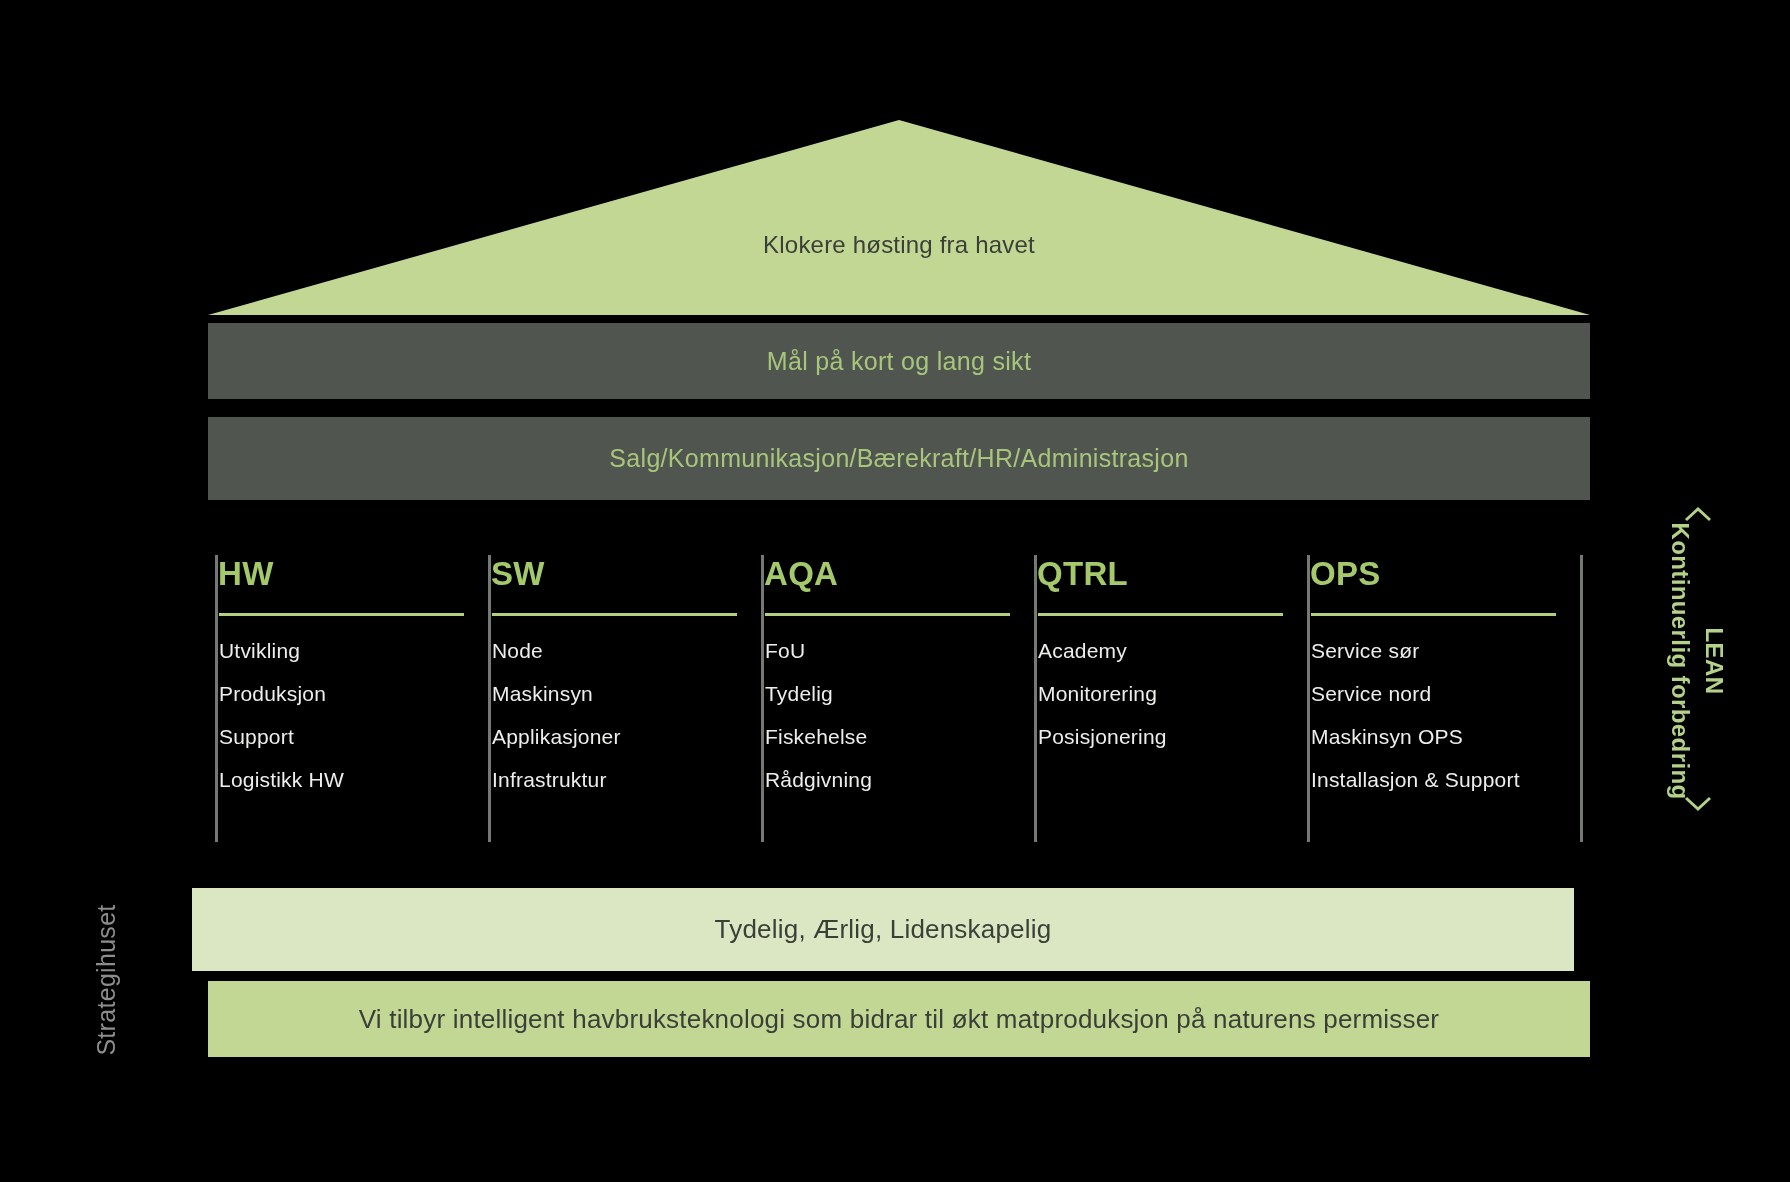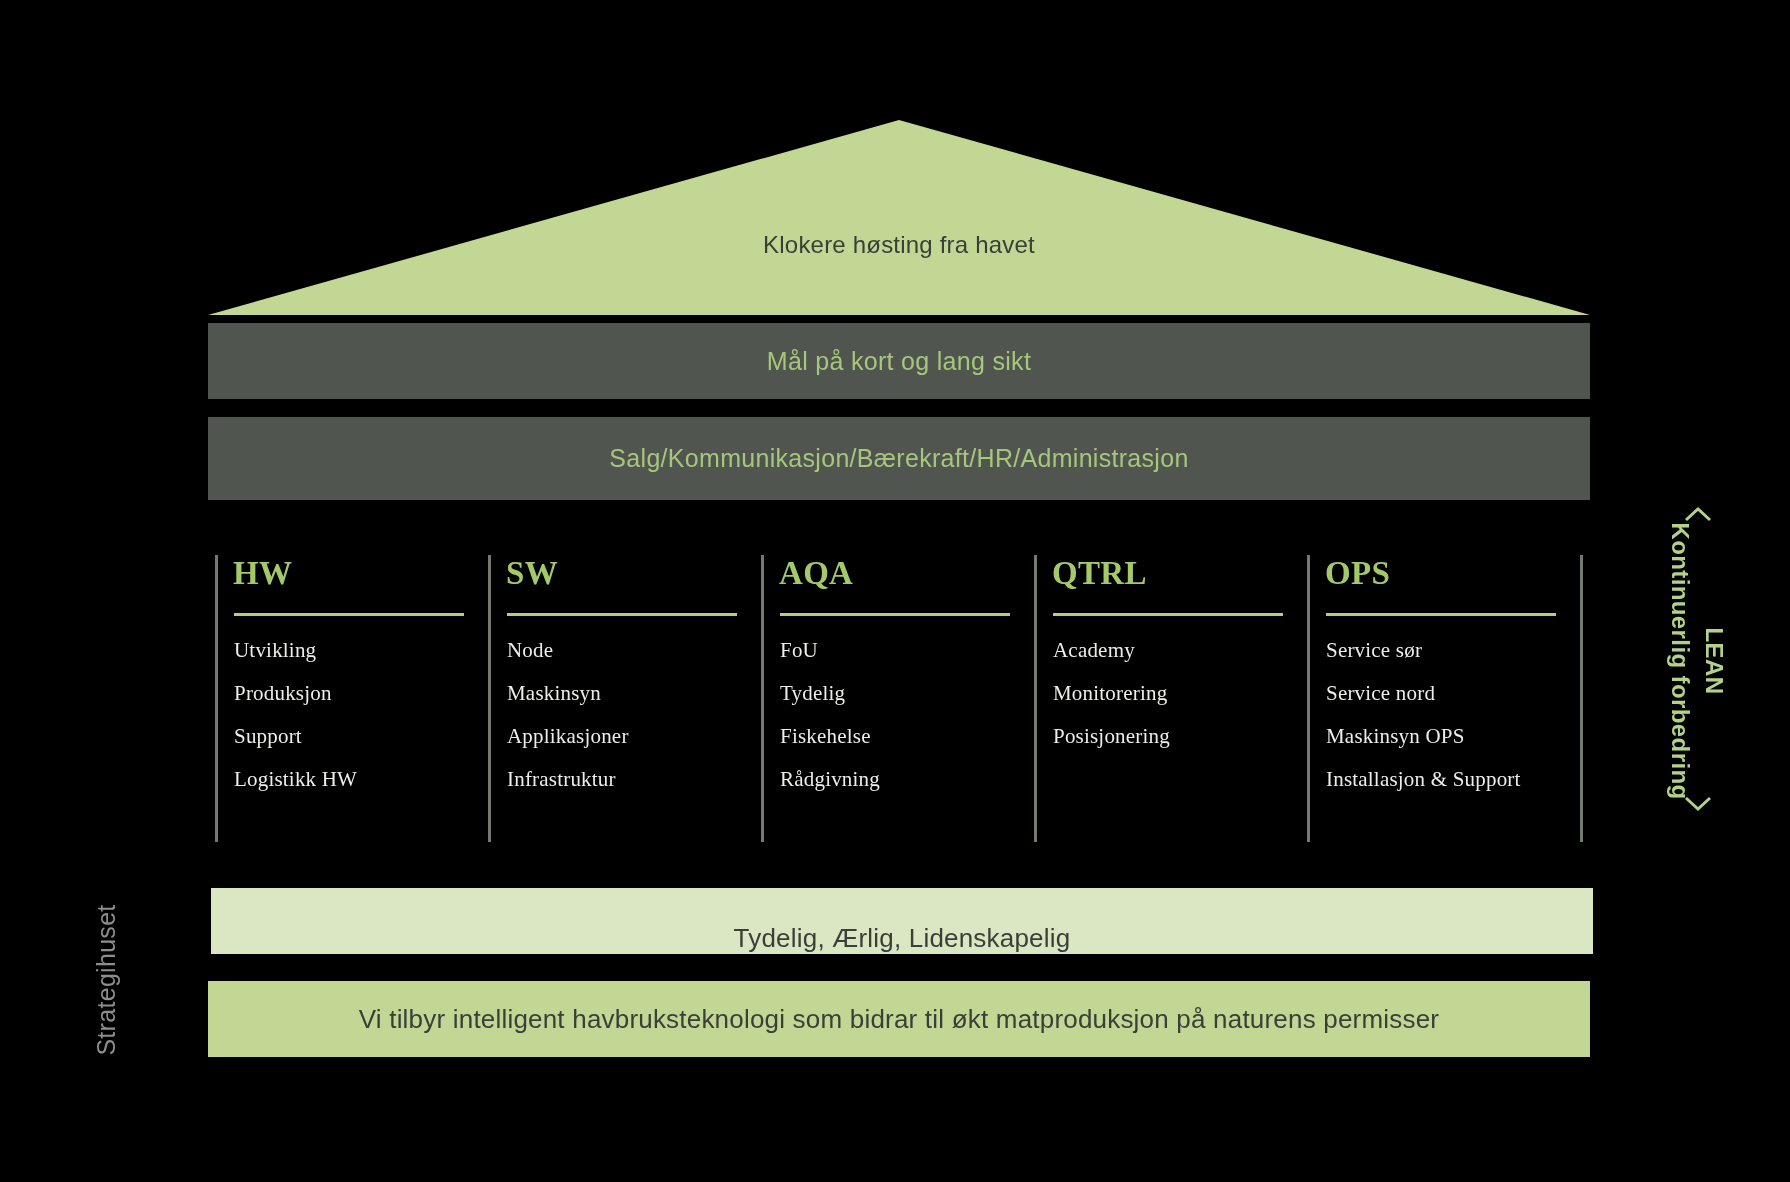--- a/index.html
+++ b/index.html
@@ -50,23 +50,21 @@
   
   .pillars{
     position:absolute;left:215px;top:555px;width:1368px;height:287px;
     display:flex;
     border-right:3px solid var(--line-gray);
     box-sizing:border-box;
   }
   .pillar{
     flex:1 1 0;
     border-left:3px solid var(--line-gray);
-    padding-left:15px;
     box-sizing:border-box;
-    font-family:Liberation Serif, serif;
   }
   .pillar-title{
     color:var(--green-accent);
     font-size:33px;font-weight:bold;line-height:1;
     margin-top:2px;letter-spacing:.3px;
   }
   .pillar-underline{
     height:3px;background:var(--green-underline);
     margin:23px 24px 0 1px;
   }
@@ -74,23 +72,23 @@
     list-style:none;margin:13px 0 0 1px;padding:0;
   }
   .pillar-items li{
     color:var(--text-light);
     font-size:21px;font-weight:500;
     height:43px;display:flex;align-items:center;
     letter-spacing:.2px;
   }
   
   .values-bar{
-    position:absolute;left:211px;top:888px;width:1382px;height:66px;
+    position:absolute;left:192px;top:888px;width:1382px;height:83px;
     background:var(--green-light);
-    display:flex;align-items:flex-end;justify-content:center;
+    display:flex;align-items:center;justify-content:center;
   }
   .mission-bar{
     position:absolute;left:208px;top:981px;width:1382px;height:76px;
     background:var(--green-roof);
     display:flex;align-items:center;justify-content:center;
   }
   .foundation-label{color:var(--text-dark);font-size:26px;letter-spacing:.2px;}
   
   .side-label{
     position:absolute;left:106px;top:980px;

